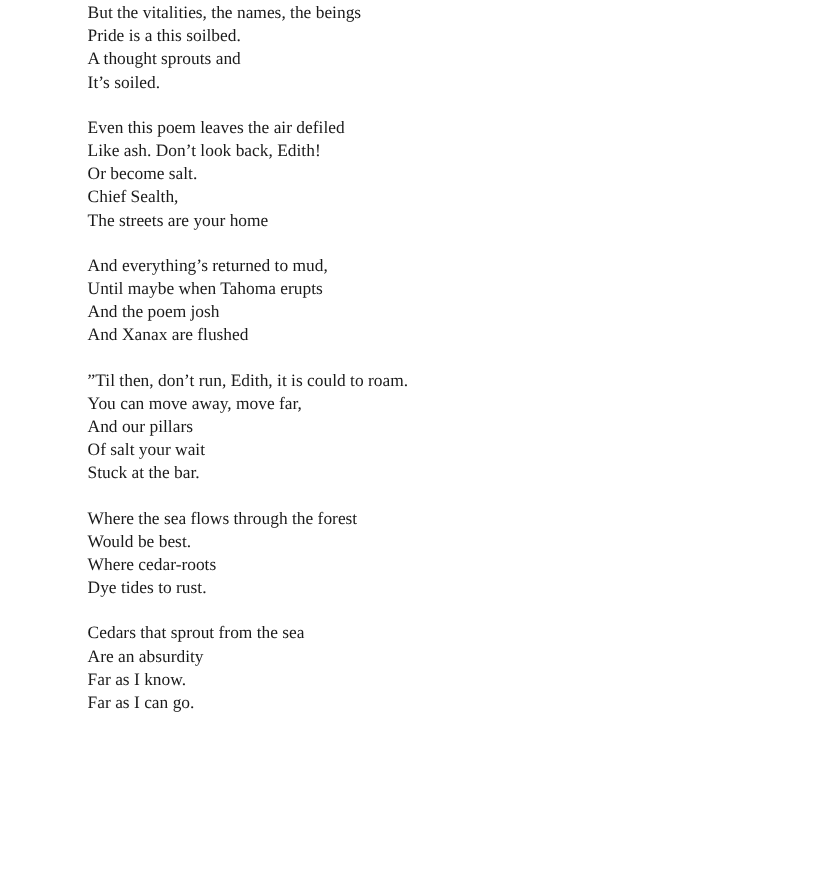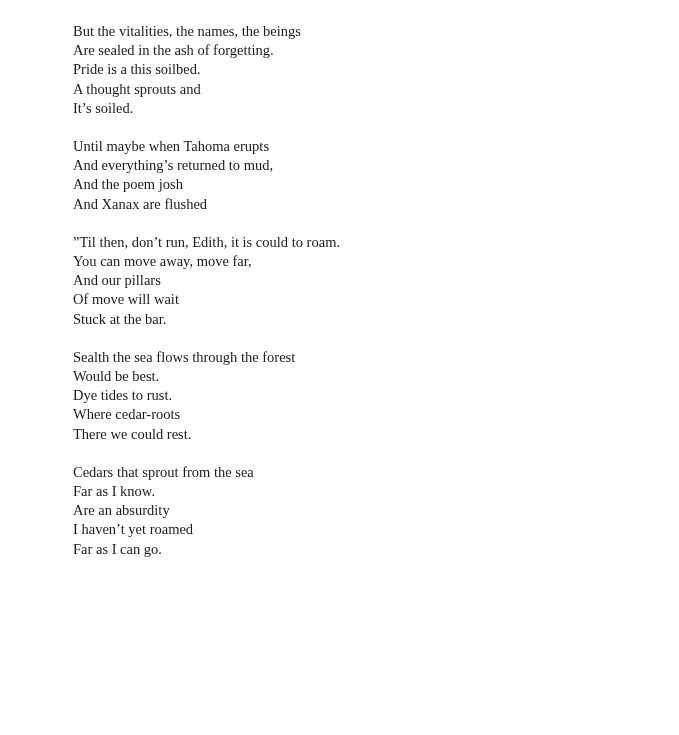--- a/index.html
+++ b/index.html
@@ -11,21 +11,21 @@
     width: 679px;
     height: 735px;
     overflow: hidden;
     font-family: "Liberation Serif", "DejaVu Serif", serif;
   }
   .page {
     width: 679px;
     height: 530px;
     background: #ffffff;
     box-sizing: border-box;
-    padding: 22px 40px 0 73px;
+    padding: 2px 40px 0 73px;
   }
   .poem {
     color: #1a1a1a;
     font-size: 14.5px;
     line-height: 19.2px;
   }
   .stanza {
     margin: 0 0 19px 0;
   }
   .stanza p {
@@ -35,52 +35,56 @@
   }
 </style>
 </head>
 <body>
 
 <div class="page">
   <div class="poem">
 
     <div class="stanza">
       <p>But the vitalities, the names, the beings</p>
-      <p>Are sealed in the ash of forgetting.</p>
       <p>Pride is a this soilbed.</p>
       <p>A thought sprouts and</p>
       <p>It’s soiled.</p>
     </div>
 
+    <div class="stanza">
+      <p>Even this poem leaves the air defiled</p>
+      <p>Like ash. Don’t look back, Edith!</p>
+      <p>Or become salt.</p>
+      <p>Chief Sealth,</p>
+      <p>The streets are your home</p>
+    </div>
 
     <div class="stanza">
+      <p>And everything’s returned to mud,</p>
       <p>Until maybe when Tahoma erupts</p>
-      <p>And everything’s returned to mud,</p>
       <p>And the poem josh</p>
       <p>And Xanax are flushed</p>
     </div>
 
     <div class="stanza">
       <p>”Til then, don’t run, Edith, it is could to roam.</p>
       <p>You can move away, move far,</p>
       <p>And our pillars</p>
-      <p>Of move will wait</p>
+      <p>Of salt your wait</p>
       <p>Stuck at the bar.</p>
     </div>
 
     <div class="stanza">
-      <p>Sealth the sea flows through the forest</p>
+      <p>Where the sea flows through the forest</p>
       <p>Would be best.</p>
+      <p>Where cedar-roots</p>
       <p>Dye tides to rust.</p>
-      <p>Where cedar-roots</p>
-      <p>There we could rest.</p>
     </div>
 
     <div class="stanza">
       <p>Cedars that sprout from the sea</p>
+      <p>Are an absurdity</p>
       <p>Far as I know.</p>
-      <p>Are an absurdity</p>
-      <p>I haven’t yet roamed</p>
       <p>Far as I can go.</p>
     </div>
 
   </div>
 </div>
 
 </body></html>

